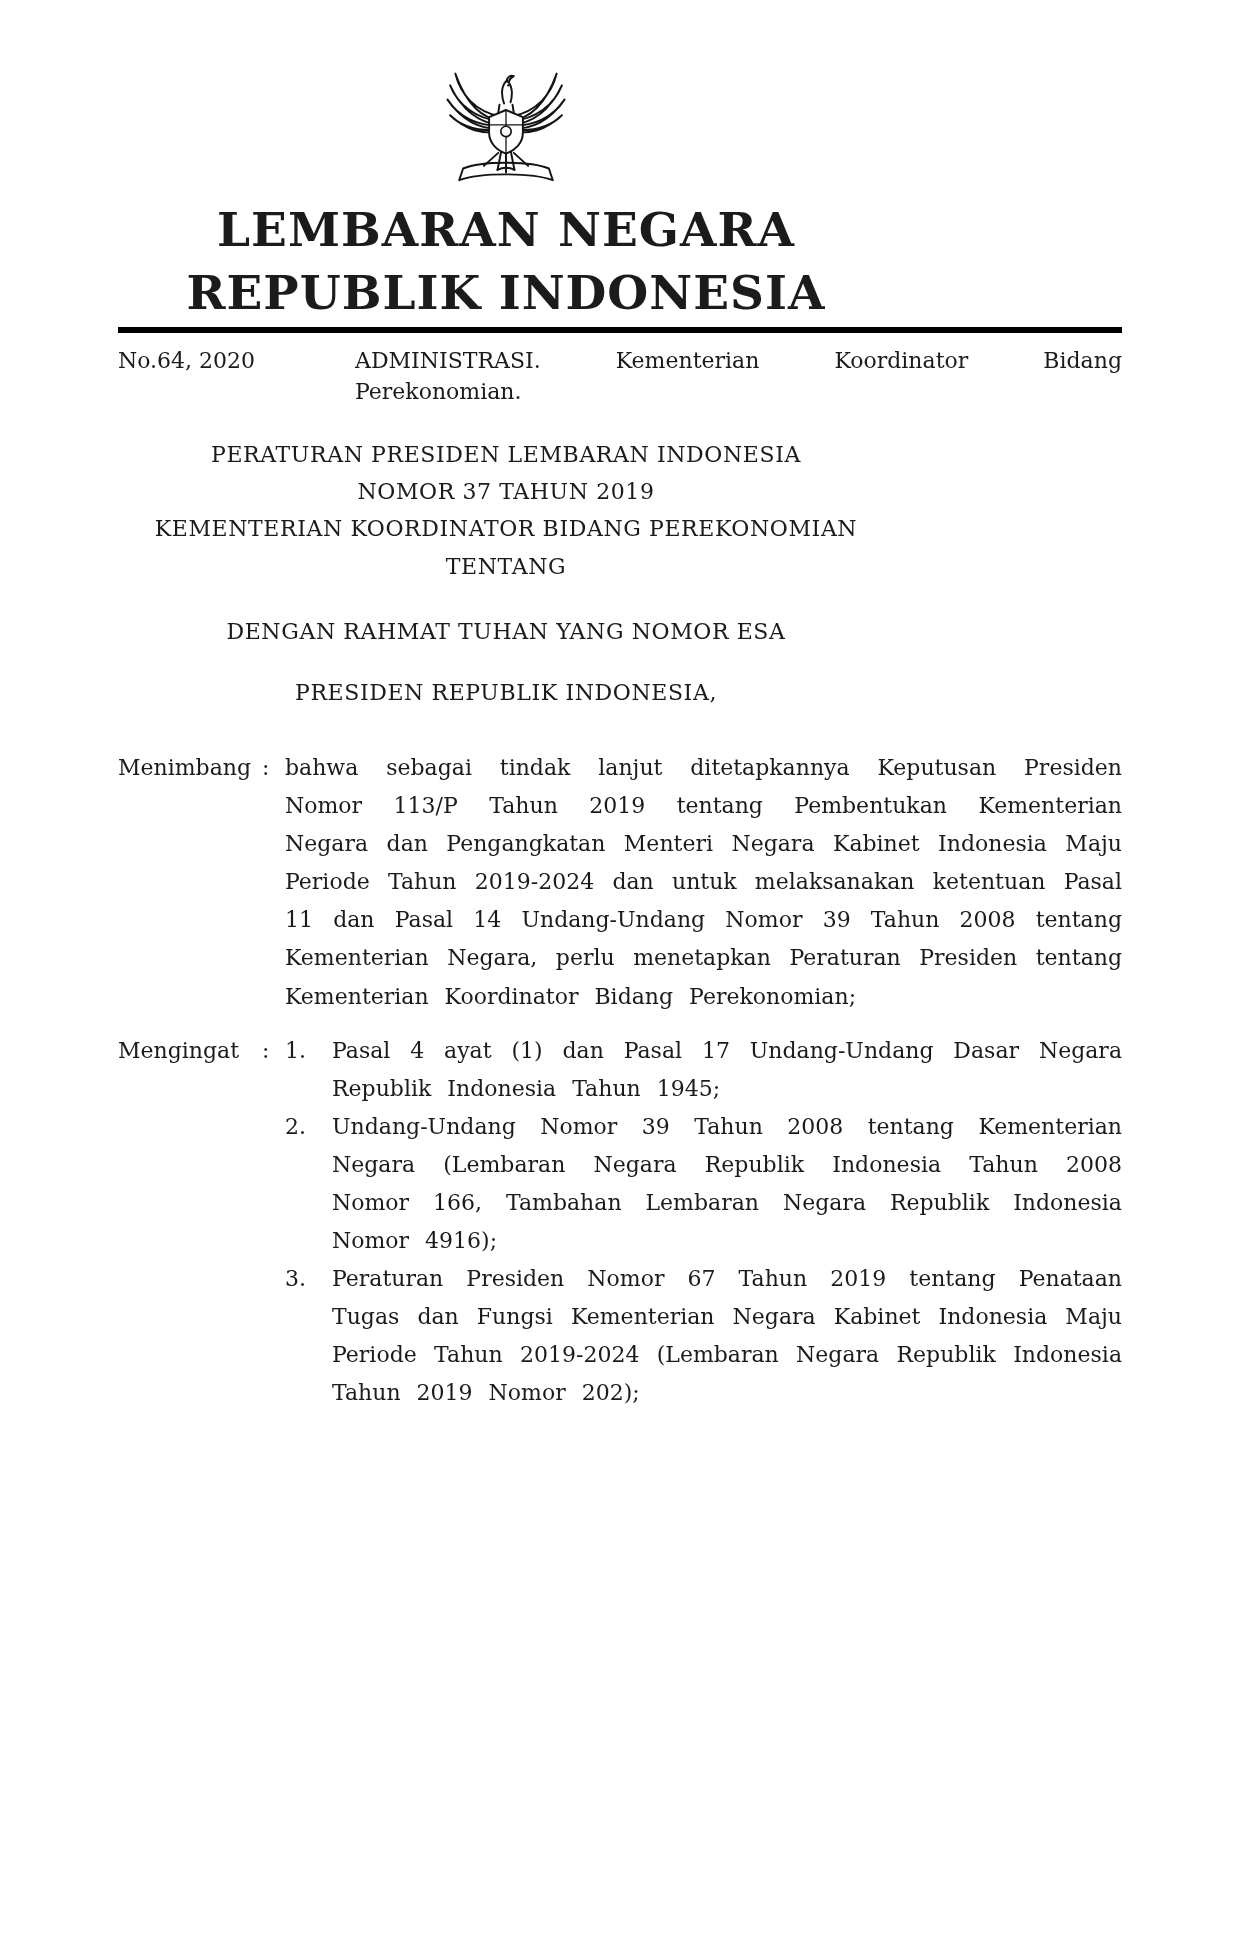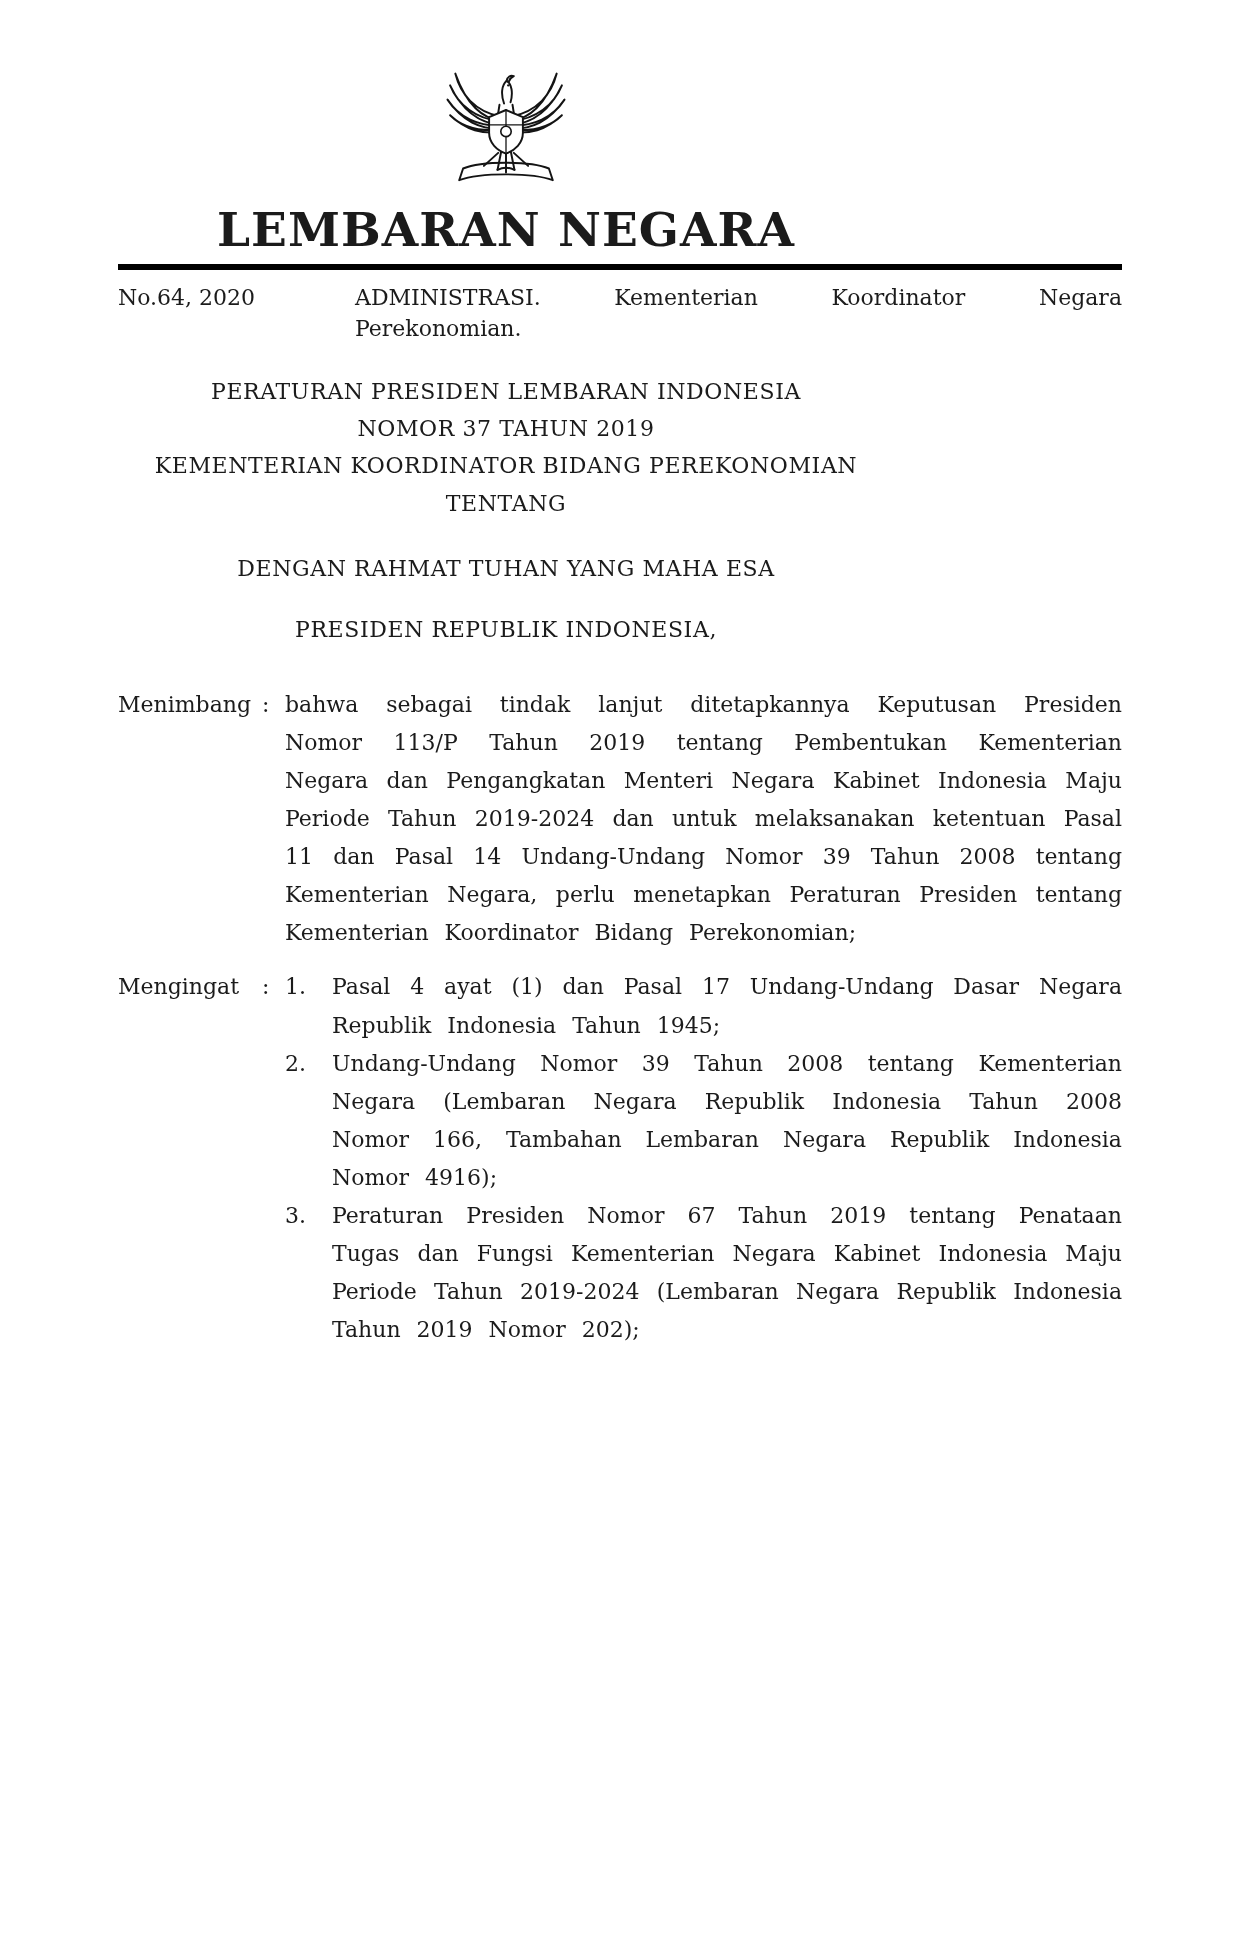--- a/index.html
+++ b/index.html
@@ -96,37 +96,38 @@
           <path class="ln" d="M88 146 L66 166 M112 146 L134 166"></path>
 
           <path class="ln" d="M34 170 C62 158 138 158 166 170 L172 188 C140 176 60 176 28 188 Z"></path>
 
           <path d="M100 80 L126 91 L126 115 C126 131 114 142 100 147 C86 142 74 131 74 115 L74 91 Z" fill="#ffffff" stroke="#141414" stroke-width="3" stroke-linejoin="round"></path>
           <path class="ln-thin" d="M74 103 L126 103 M100 80 L100 147"></path>
           <circle cx="100" cy="113" r="8" fill="#ffffff" stroke="#141414" stroke-width="2.5"></circle>
         </svg>
       </span>
       <div class="masthead-title">LEMBARAN NEGARA</div>
+      <div class="masthead-title">REPUBLIK INDONESIA</div>
     </div>
 
     <div class="rule"></div>
 
     <div class="meta">
       <div class="meta-number">No.64, 2020</div>
-      <div class="meta-subject">ADMINISTRASI. Kementerian Koordinator Negara Perekonomian.</div>
+      <div class="meta-subject">ADMINISTRASI. Kementerian Koordinator Bidang Perekonomian.</div>
     </div>
 
     <div class="doc-title">
       <div>PERATURAN PRESIDEN LEMBARAN INDONESIA</div>
       <div>NOMOR 37 TAHUN 2019</div>
       <div>KEMENTERIAN KOORDINATOR BIDANG PEREKONOMIAN</div>
       <div>TENTANG</div>
     </div>
 
-    <div class="invocation">DENGAN RAHMAT TUHAN YANG MAHA ESA</div>
+    <div class="invocation">DENGAN RAHMAT TUHAN YANG NOMOR ESA</div>
     <div class="authority">PRESIDEN REPUBLIK INDONESIA,</div>
 
     <div class="clause considerations">
       <div class="clause-label">Menimbang</div>
       <div class="clause-sep">:</div>
       <div class="clause-body just">bahwa sebagai tindak lanjut ditetapkannya Keputusan Presiden Nomor 113/P Tahun 2019 tentang Pembentukan Kementerian Negara dan Pengangkatan Menteri Negara Kabinet Indonesia Maju Periode Tahun 2019-2024 dan untuk melaksanakan ketentuan Pasal 11 dan Pasal 14 Undang-Undang Nomor 39 Tahun 2008 tentang Kementerian Negara, perlu menetapkan Peraturan Presiden tentang Kementerian Koordinator Bidang Perekonomian;</div>
     </div>
 
     <div class="clause legal-basis">
       <div class="clause-label">Mengingat</div>

